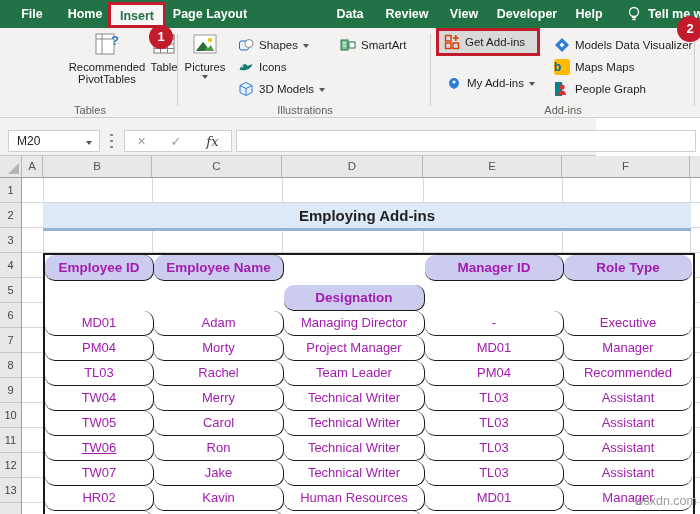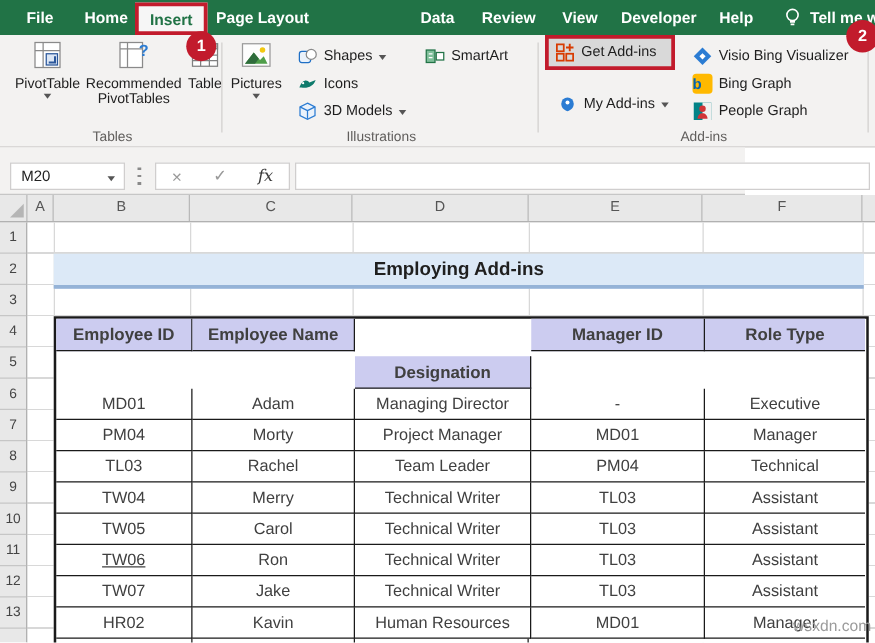--- a/index.html
+++ b/index.html
@@ -65,22 +65,22 @@
   #cells{left:22px;top:178px;width:678px;height:336px;background:
       repeating-linear-gradient(#ffffff 0 24px,#d8d8d8 24px 25px);}
   .vline{position:absolute;top:0;width:1px;height:336px;background:#d8d8d8;}
 
   #banner{left:21px;top:25px;width:648px;height:25px;background:#dce9f7;
           border-bottom:3px solid #95b3d7;box-sizing:content-box;text-align:center;
           font-size:15px;font-weight:bold;color:#1f1f1f;line-height:25px;z-index:2;}
   #xltable{left:21px;top:75px;width:648px;border:2px solid #1a1a1a;background:#fff;z-index:2;}
   .xrow{display:flex;}
   .xc{border-right:1px solid #1a1a1a;border-bottom:1px solid #1a1a1a;box-sizing:border-box;
-      text-align:center;font-size:13px;color:#404040;height:25px;line-height:24px;
-      overflow:hidden;white-space:nowrap;}
+      text-align:center;font-size:13px;color:#a21caf;height:25px;line-height:24px;
+      overflow:hidden;white-space:nowrap;border-radius:10px;}
   .xc:last-child{border-right:none;}
   .xrow:last-child .xc{border-bottom:none;}
   .xh{background:#ccccf0;font-weight:bold;font-size:13.5px;height:26px;line-height:25px;}
   #wmark{right:3px;top:316px;color:#9b9b9b;font-size:12.5px;z-index:5;}
 
   svg{display:block;}
 </style>
 </head>
 <body>
 
@@ -102,32 +102,20 @@
         <circle cx="8" cy="7" r="4.5" fill="none" stroke="#fff" stroke-width="1.3"></circle>
         <path d="M6 12.5h4M6.5 14.5h3" stroke="#fff" stroke-width="1.3"></path>
       </svg>
   </div>
   <div class="tab" style="left:648px;width:56px;text-align:left">Tell me w</div>
 </div>
 
 <div class="abs" id="ribbon">
 
   <div class="rgroup" style="left:6px;width:168px">
-    <div class="bigbtn" style="left:4px;width:56px">
-      <span>
-        <svg width="26" height="26" viewBox="0 0 26 26">
-            <rect x="3" y="3" width="20" height="20" fill="#fff" stroke="#8a8a8a"></rect>
-            <path d="M3 9.5h20M9.5 3v20" stroke="#8a8a8a"></path>
-            <rect x="12" y="12" width="9" height="9" fill="#dce6f4" stroke="#2b579a"></rect>
-            <path d="M19 14v5h-5" fill="none" stroke="#2b579a" stroke-width="1.6"></path>
-          </svg>
-      </span>
-      <span class="lbl">PivotTable</span>
-      <span class="chev"></span>
-    </div>
     <div class="bigbtn" style="left:62px;width:78px">
       <span style="position:relative">
         <svg width="26" height="26" viewBox="0 0 26 26">
             <rect x="2" y="3" width="18" height="20" fill="#fff" stroke="#8a8a8a"></rect>
             <path d="M2 8h18M8 3v20" stroke="#8a8a8a"></path>
           </svg>
         <span class="qmark">?</span>
       </span>
       <span class="lbl">Recommended PivotTables</span>
     </div>
@@ -224,27 +212,27 @@
       <span>My Add-ins</span>
       <span class="chev"></span>
     </div>
     <div class="smallbtn" style="left:118px;top:7px">
       <span>
         <svg width="16" height="16" viewBox="0 0 16 16">
             <path d="M8 1l7 7-7 7-7-7z" fill="#2b7cd3"></path>
             <path d="M5.5 8L8 5.5 10.5 8 8 10.5z" fill="#fff"></path>
           </svg>
       </span>
-      <span>Visio Bing Visualizer</span>
+      <span>Models Data Visualizer</span>
     </div>
     <div class="smallbtn" style="left:118px;top:29px">
       <span style="background:#ffb900;border-radius:3px;display:inline-block;width:16px;height:16px">
         <span class="bglyph">b</span>
       </span>
-      <span>Bing Graph</span>
+      <span>Maps Maps</span>
     </div>
     <div class="smallbtn" style="left:118px;top:51px">
       <span>
         <svg width="16" height="16" viewBox="0 0 16 16">
             <rect x="1" y="1" width="14" height="14" fill="#038387"></rect>
             <rect x="8" y="1" width="7" height="14" fill="#f0f0f0"></rect>
             <circle cx="8" cy="6" r="2.6" fill="#d13438"></circle>
             <path d="M4 14c0-3 2-4.5 4-4.5s4 1.5 4 4.5z" fill="#d13438"></path>
           </svg>
       </span>
@@ -325,21 +313,21 @@
         <div class="xc" style="width: 130px;">Morty</div>
         <div class="xc" style="width: 141px;">Project Manager</div>
         <div class="xc" style="width: 139px;">MD01</div>
         <div class="xc" style="width: 128px;">Manager</div>
       </div>
       <div class="xrow">
         <div class="xc" style="width: 109px;">TL03</div>
         <div class="xc" style="width: 130px;">Rachel</div>
         <div class="xc" style="width: 141px;">Team Leader</div>
         <div class="xc" style="width: 139px;">PM04</div>
-        <div class="xc" style="width: 128px;">Technical</div>
+        <div class="xc" style="width: 128px;">Recommended</div>
       </div>
       <div class="xrow">
         <div class="xc" style="width: 109px;">TW04</div>
         <div class="xc" style="width: 130px;">Merry</div>
         <div class="xc" style="width: 141px;">Technical Writer</div>
         <div class="xc" style="width: 139px;">TL03</div>
         <div class="xc" style="width: 128px;">Assistant</div>
       </div>
       <div class="xrow">
         <div class="xc" style="width: 109px;">TW05</div>

